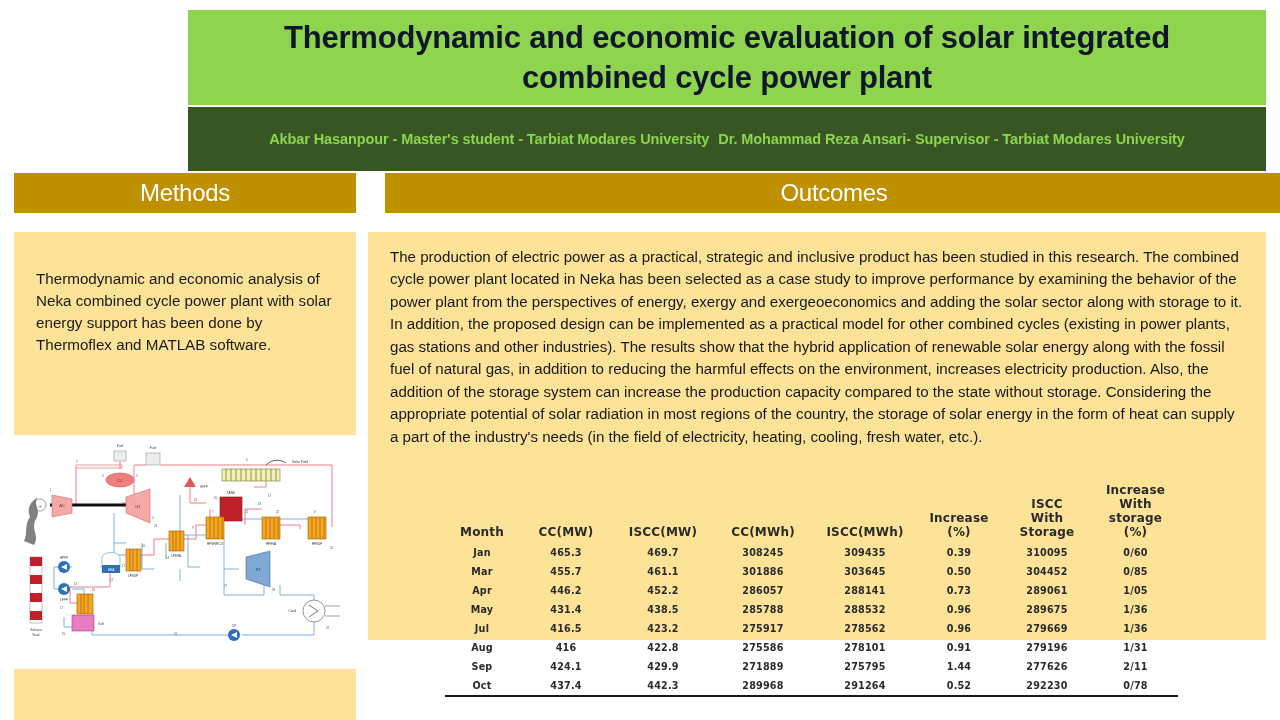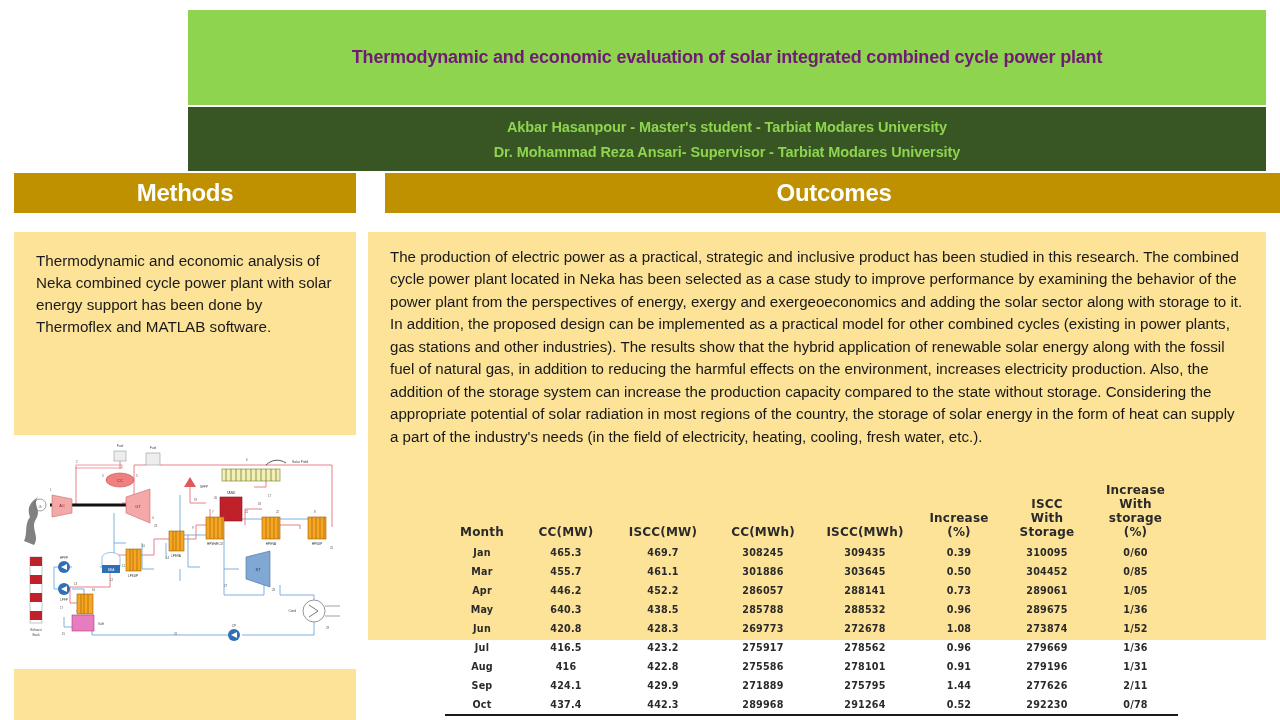--- a/index.html
+++ b/index.html
@@ -18,53 +18,53 @@
   }
   .logo-svg { display:block; width: 170px; height: 166px; }
 
   .title-banner {
     position: absolute; left: 188px; top: 10px; width: 1078px; height: 95px;
     background: #8ED44F;
     display: flex; align-items: center; justify-content: center;
     text-align: center;
   }
   .title-banner .title-text {
-    font-size: 18px; font-weight: bold; color: #701a75;
+    font-size: 31px; font-weight: bold; color: #0f172a;
     line-height: 1.28; letter-spacing: -0.2px;
     padding: 0 21px;
   }
 
   .authors-banner {
     position: absolute; left: 188px; top: 107px; width: 1078px; height: 64px;
     background: #375623;
-    display: flex; flex-direction: column; align-items: center; justify-content: center;
+    display: flex; flex-direction: row; align-items: center; justify-content: center;
     gap: 9px;
   }
   .authors-banner .author-line {
     font-size: 14.5px; font-weight: bold; color: #8ED44F; text-align: center;
     letter-spacing: -0.1px;
   }
 
   
   .bar {
     position: absolute; top: 173px; height: 40px;
     background: #BF9000;
     display: flex; align-items: center; justify-content: center;
   }
   .bar .bar-label {
-    color: #ffffff; font-weight: bold; font-size: 24px; letter-spacing: -0.3px;
+    color: #ffffff; font-weight: normal; font-size: 24px; letter-spacing: -0.3px;
   }
   #bar-methods  { left: 14px;  width: 342px; }
   #bar-outcomes { left: 385px; width: 898px; }
 
   
   .methods-text-panel {
     position: absolute; left: 14px; top: 232px; width: 342px; height: 203px;
     background: #FCE398;
-    padding: 18px 20px 0 22px;
+    padding: 36px 20px 0 22px;
   }
   .methods-text-panel .body {
     font-size: 15.2px; color: #1a1a1a; line-height: 1.45;
   }
   .diagram-panel {
     position: absolute; left: 14px; top: 439px; width: 342px; height: 230px;
     background: #ffffff;
   }
   .diagram-panel svg { display:block; width: 342px; height: 230px; }
   .methods-foot {
@@ -444,37 +444,27 @@
             <td>446.2</td>
             <td>452.2</td>
             <td>286057</td>
             <td>288141</td>
             <td>0.73</td>
             <td>289061</td>
             <td>1/05</td>
           </tr>
           <tr>
             <td>May</td>
-            <td>640.3</td>
+            <td>431.4</td>
             <td>438.5</td>
             <td>285788</td>
             <td>288532</td>
             <td>0.96</td>
             <td>289675</td>
             <td>1/36</td>
-          </tr>
-          <tr>
-            <td>Jun</td>
-            <td>420.8</td>
-            <td>428.3</td>
-            <td>269773</td>
-            <td>272678</td>
-            <td>1.08</td>
-            <td>273874</td>
-            <td>1/52</td>
           </tr>
           <tr>
             <td>Jul</td>
             <td>416.5</td>
             <td>423.2</td>
             <td>275917</td>
             <td>278562</td>
             <td>0.96</td>
             <td>279669</td>
             <td>1/36</td>

